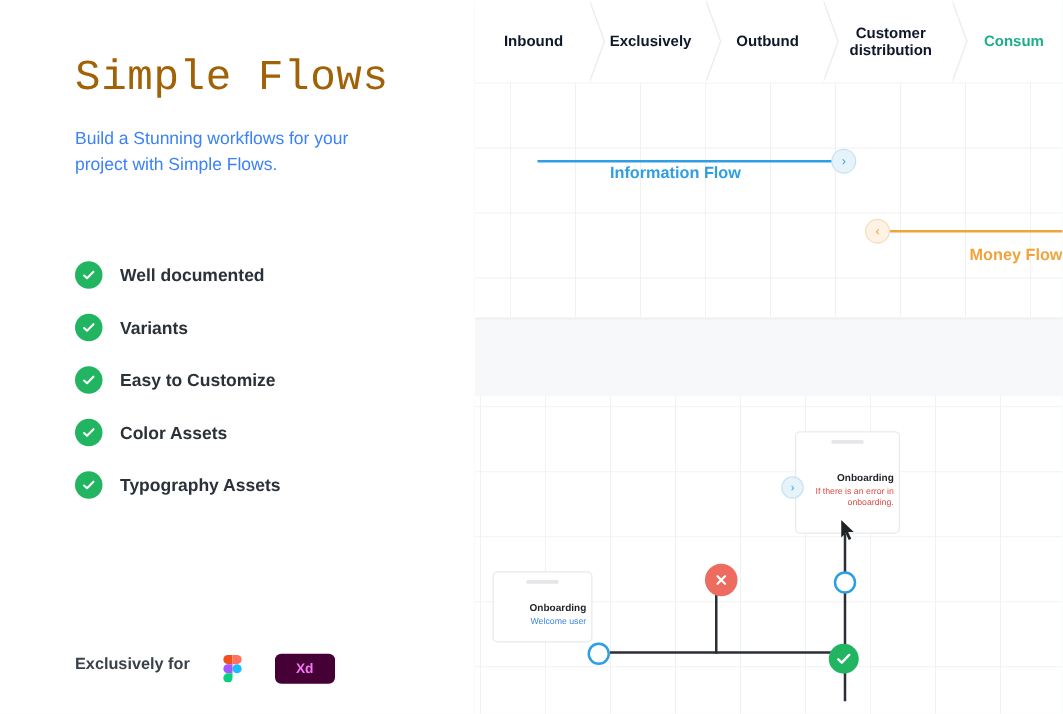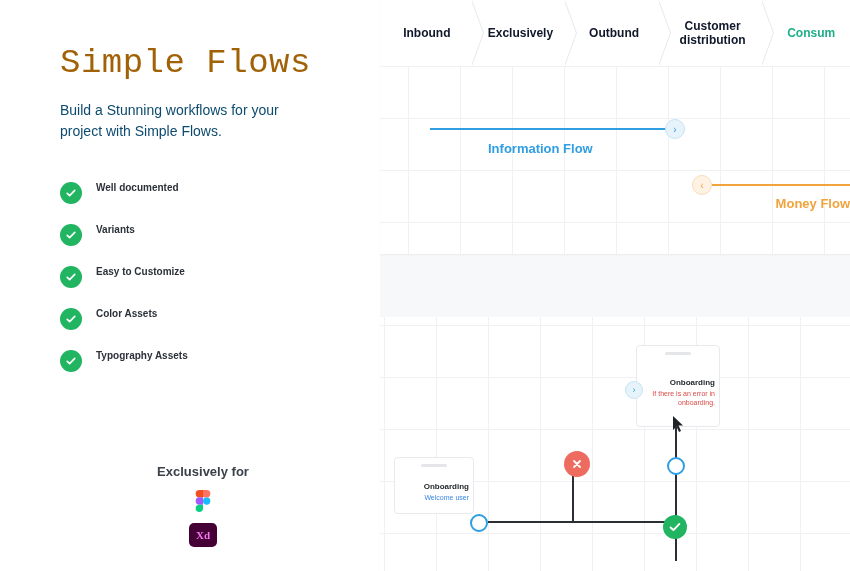--- a/index.html
+++ b/index.html
@@ -1,45 +1,45 @@
 <!DOCTYPE html>
 <html><head>
 <meta charset="utf-8">
 <style>
   * { box-sizing: border-box; margin: 0; padding: 0; }
   html, body { width: 850px; height: 571px; font-family: -apple-system, BlinkMacSystemFont, "Segoe UI", Arial, sans-serif; background: #f7f8f9; overflow: hidden; }
   .page { display: flex; width: 100%; height: 100%; }
   .sidebar { width: 380px; background: #fff; padding: 44px 34px 24px 60px; display: flex; flex-direction: column; }
   .title { font-family: Liberation Mono, monospace; font-size: 34px; font-weight: 500; color: #a16207; letter-spacing: .5px; margin-bottom: 18px; }
-  .subtitle { font-size: 14px; line-height: 1.5; color: #0c4a6e; max-width: 220px; margin-bottom: 40px; }
+  .subtitle { font-size: 14px; line-height: 1.5; color: #3b82f6; max-width: 220px; margin-bottom: 67px; }
   .features { list-style: none; }
-  .features li { display: flex; align-items: flex-start; gap: 14px; margin-bottom: 20px; font-size: 10px; font-weight: 600; color: #2b3138; }
+  .features li { display: flex; align-items: center; gap: 14px; margin-bottom: 20px; font-size: 14px; font-weight: 600; color: #2b3138; }
   .check { width: 22px; height: 22px; border-radius: 50%; background: #22b561; display: flex; align-items: center; justify-content: center; flex-shrink: 0; }
   .check svg { width: 12px; height: 12px; }
-  .footer { margin-top: auto; display: flex; align-items: center; gap: 10px; font-size: 13px; font-weight: 600; color: #3a4149; flex-direction: column; }
-  .app-icon { width: 28px; height: 24px; border-radius: 5px; display: flex; align-items: center; justify-content: center; font-family: Liberation Serif, serif; }
+  .footer { margin-top: auto; display: flex; align-items: flex-start; gap: 10px; font-size: 13px; font-weight: 600; color: #3a4149; }
+  .app-icon { width: 48px; height: 24px; border-radius: 5px; display: flex; align-items: center; justify-content: center; }
   .figma-icon svg { width: 16px; height: 22px; }
   .xd-icon { background: #450135; color: #f875f8; font-size: 11px; font-weight: 700; }
 
   .canvas { flex: 1; position: relative; background: #f7f8f9; }
   .panel { position: absolute; background: #fff; border-radius: 6px; box-shadow: 0 1px 2px rgba(0,0,0,.05); overflow: hidden; }
   .panel-top { left: 0; top: 0; right: -8px; height: 254px; border-top-left-radius: 0; border-bottom-left-radius: 0; }
   .panel-bottom { left: 0; right: -8px; top: 317px; bottom: -8px; border-radius: 0; }
 
   .steps { display: flex; height: 66px; align-items: stretch; }
   .step { position: relative; flex: 1; display: flex; align-items: center; justify-content: center; font-size: 12px; font-weight: 700; color: #0f172a; text-align: center; padding: 0 14px; }
   .step.wide { flex: 1.15; }
   .step::after { content: ""; position: absolute; right: -9px; top: 0; width: 0; height: 0; border-top: 33px solid transparent; border-bottom: 33px solid transparent; border-left: 12px solid #fff; filter: drop-shadow(1px 0 0 #e6e8eb); z-index: 1; }
   .step:last-child::after { display: none; }
   .step.active { color: #1fae8a; }
 
   .grid-area { position: relative; height: 188px; background-image: linear-gradient(#f0f1f3 1px, transparent 1px), linear-gradient(90deg, #f0f1f3 1px, transparent 1px); background-size: 52px 52px; background-position: 28px 0; }
   .flow-line { position: absolute; height: 2px; }
   .flow-info { left: 50px; width: 240px; top: 62px; background: #2f9ee3; }
-  .flow-info-label { position: absolute; left: 108px; top: 75px; font-size: 13px; font-weight: 700; color: #2f9ee3; }
+  .flow-info-label { position: absolute; left: 108px; top: 64px; font-size: 13px; font-weight: 700; color: #2f9ee3; }
   .flow-money { right: -4px; width: 150px; top: 118px; background: #f1a33c; }
   .flow-money-label { position: absolute; right: 0; top: 130px; font-size: 13px; font-weight: 700; color: #f1a33c; padding-right: 8px; }
   .arrow-badge { position: absolute; width: 20px; height: 20px; border-radius: 50%; display: flex; align-items: center; justify-content: center; font-size: 10px; }
   .arrow-info  { left: 285px; top: 53px; background: #e7f3fb; color: #2f9ee3; border: 1px solid #c7e3f3; }
   .arrow-money { right: 146px; top: 109px; background: #fdf2e3; color: #f1a33c; border: 1px solid #f5deba; }
 
   .grid-bottom { position: absolute; inset: 0; background-image: linear-gradient(#f0f1f3 1px, transparent 1px), linear-gradient(90deg, #f0f1f3 1px, transparent 1px); background-size: 52px 52px; background-position: 4px 8px; }
   .card { position: absolute; width: 80px; border: 1px solid #e7e9ec; border-radius: 4px; background: #fff; padding: 24px 4px 10px; text-align: right; }
   .card .handle { position: absolute; top: 6px; left: 50%; transform: translateX(-50%); width: 26px; height: 3px; border-radius: 2px; background: #e4e6e9; }
   .card .ct { font-size: 8px; font-weight: 800; color: #1f2328; margin-bottom: 3px; }

